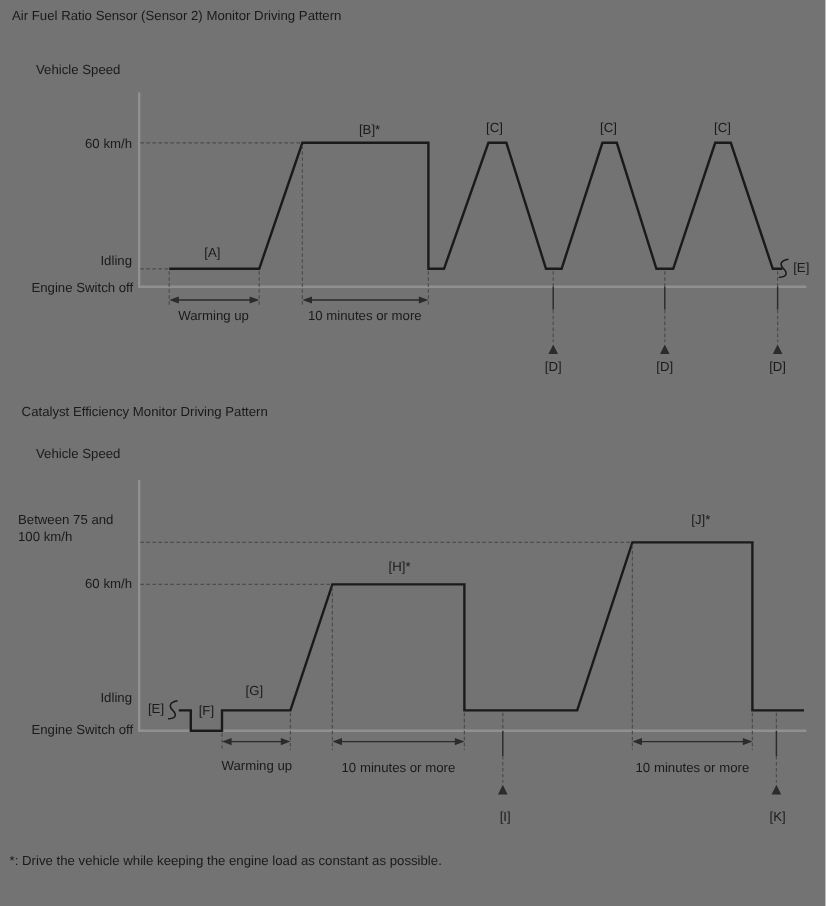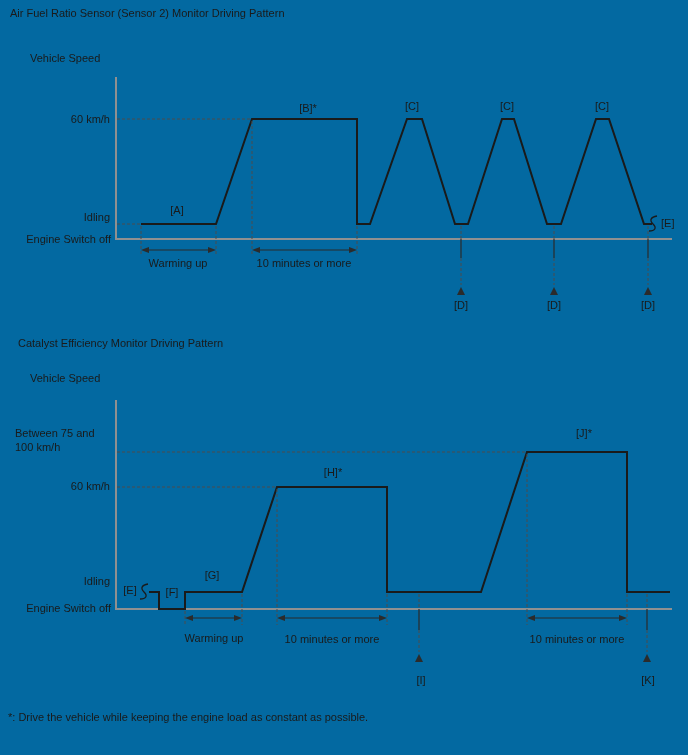--- a/index.html
+++ b/index.html
@@ -1,16 +1,16 @@
 <!DOCTYPE html>
 <html style="--trace: #1a1a1a; --axis: #909090; --dashed: #4d4d4d; --dim: #2b2b2b; --text: #1a1a1a;"><head>
 <meta charset="utf-8">
 <style>
   html,body { margin:0; padding:0; background:#ffffff; }
-  .page { position:relative; width:688px; height:755px; background:#0369a1; overflow:hidden; }
+  .page { position:relative; width:688px; height:755px; background:#737373; overflow:hidden; }
   svg { display:block; }
   svg text {
     font-family:"Liberation Sans", sans-serif;
     font-size:11px;
     fill:var(--text,#1a1a1a);
   }
   .trace   { stroke:var(--trace,#1a1a1a); stroke-width:2; fill:none; stroke-linejoin:miter; }
   .axis    { stroke:var(--axis,#909090);  stroke-width:2; fill:none; }
   .dash    { stroke:var(--dashed,#4d4d4d); stroke-width:1; fill:none; stroke-dasharray:3 2; }
   .dim     { stroke:var(--dim,#2b2b2b); stroke-width:1.2; fill:none; }

